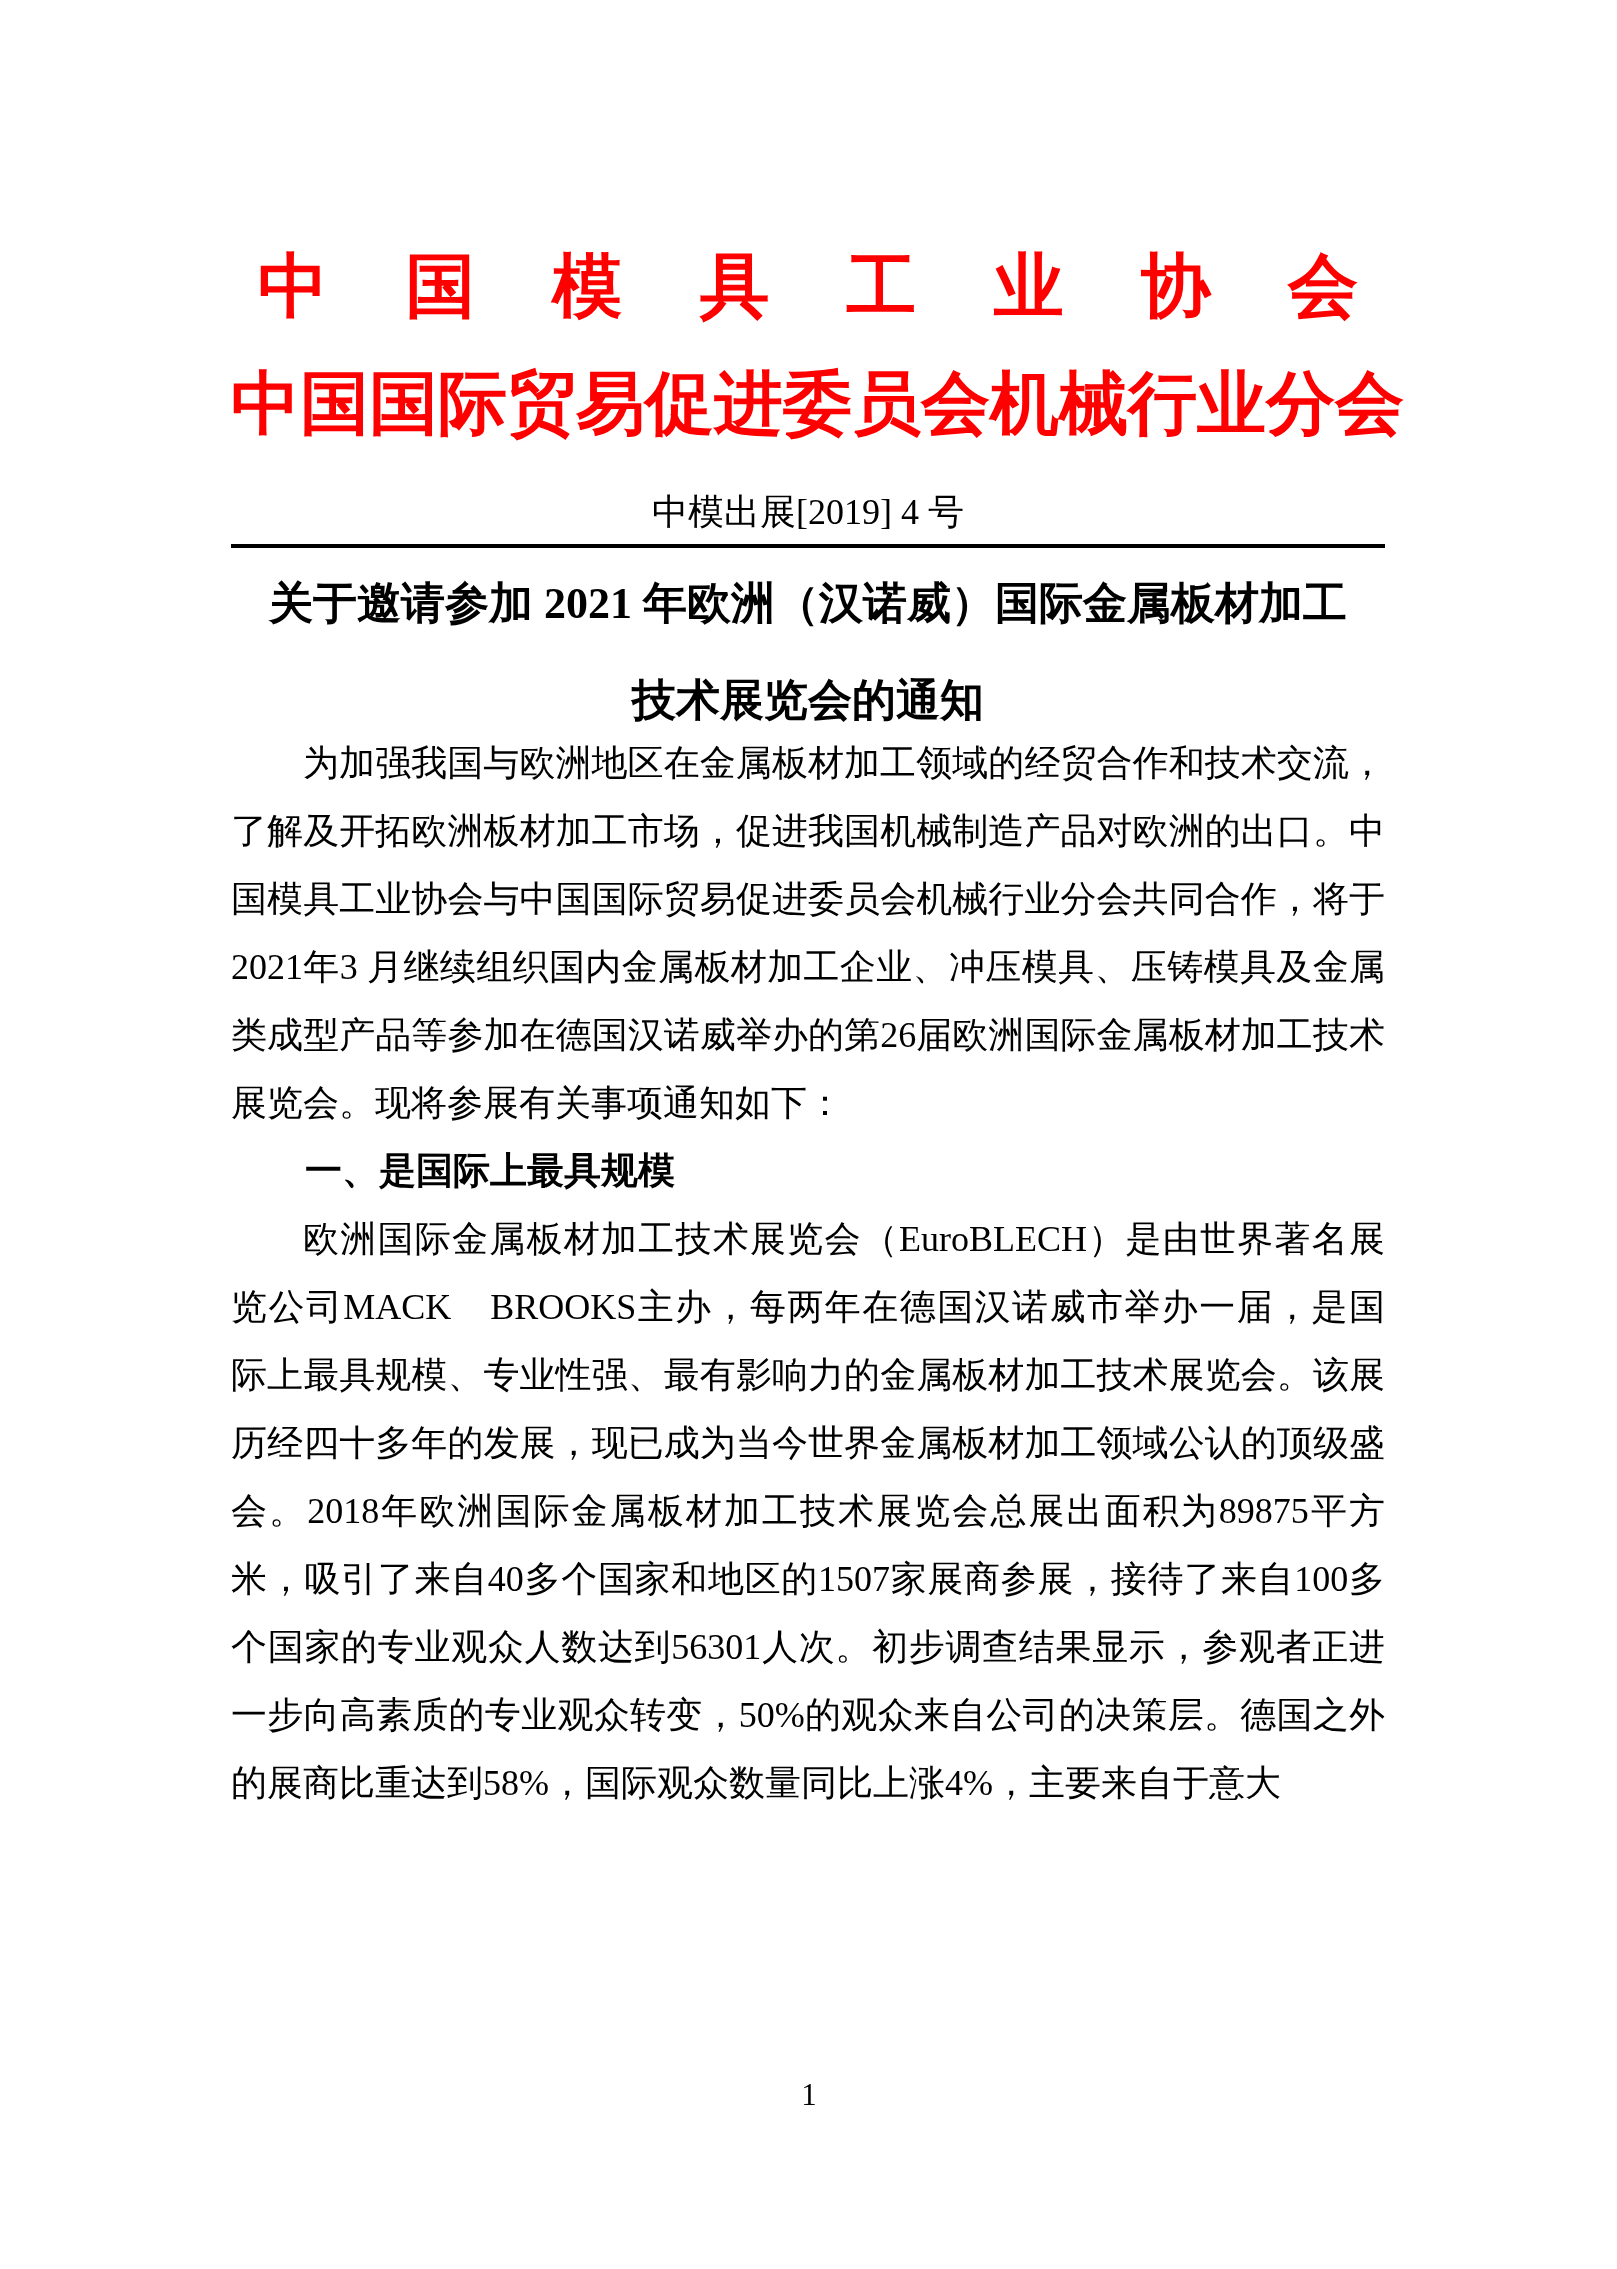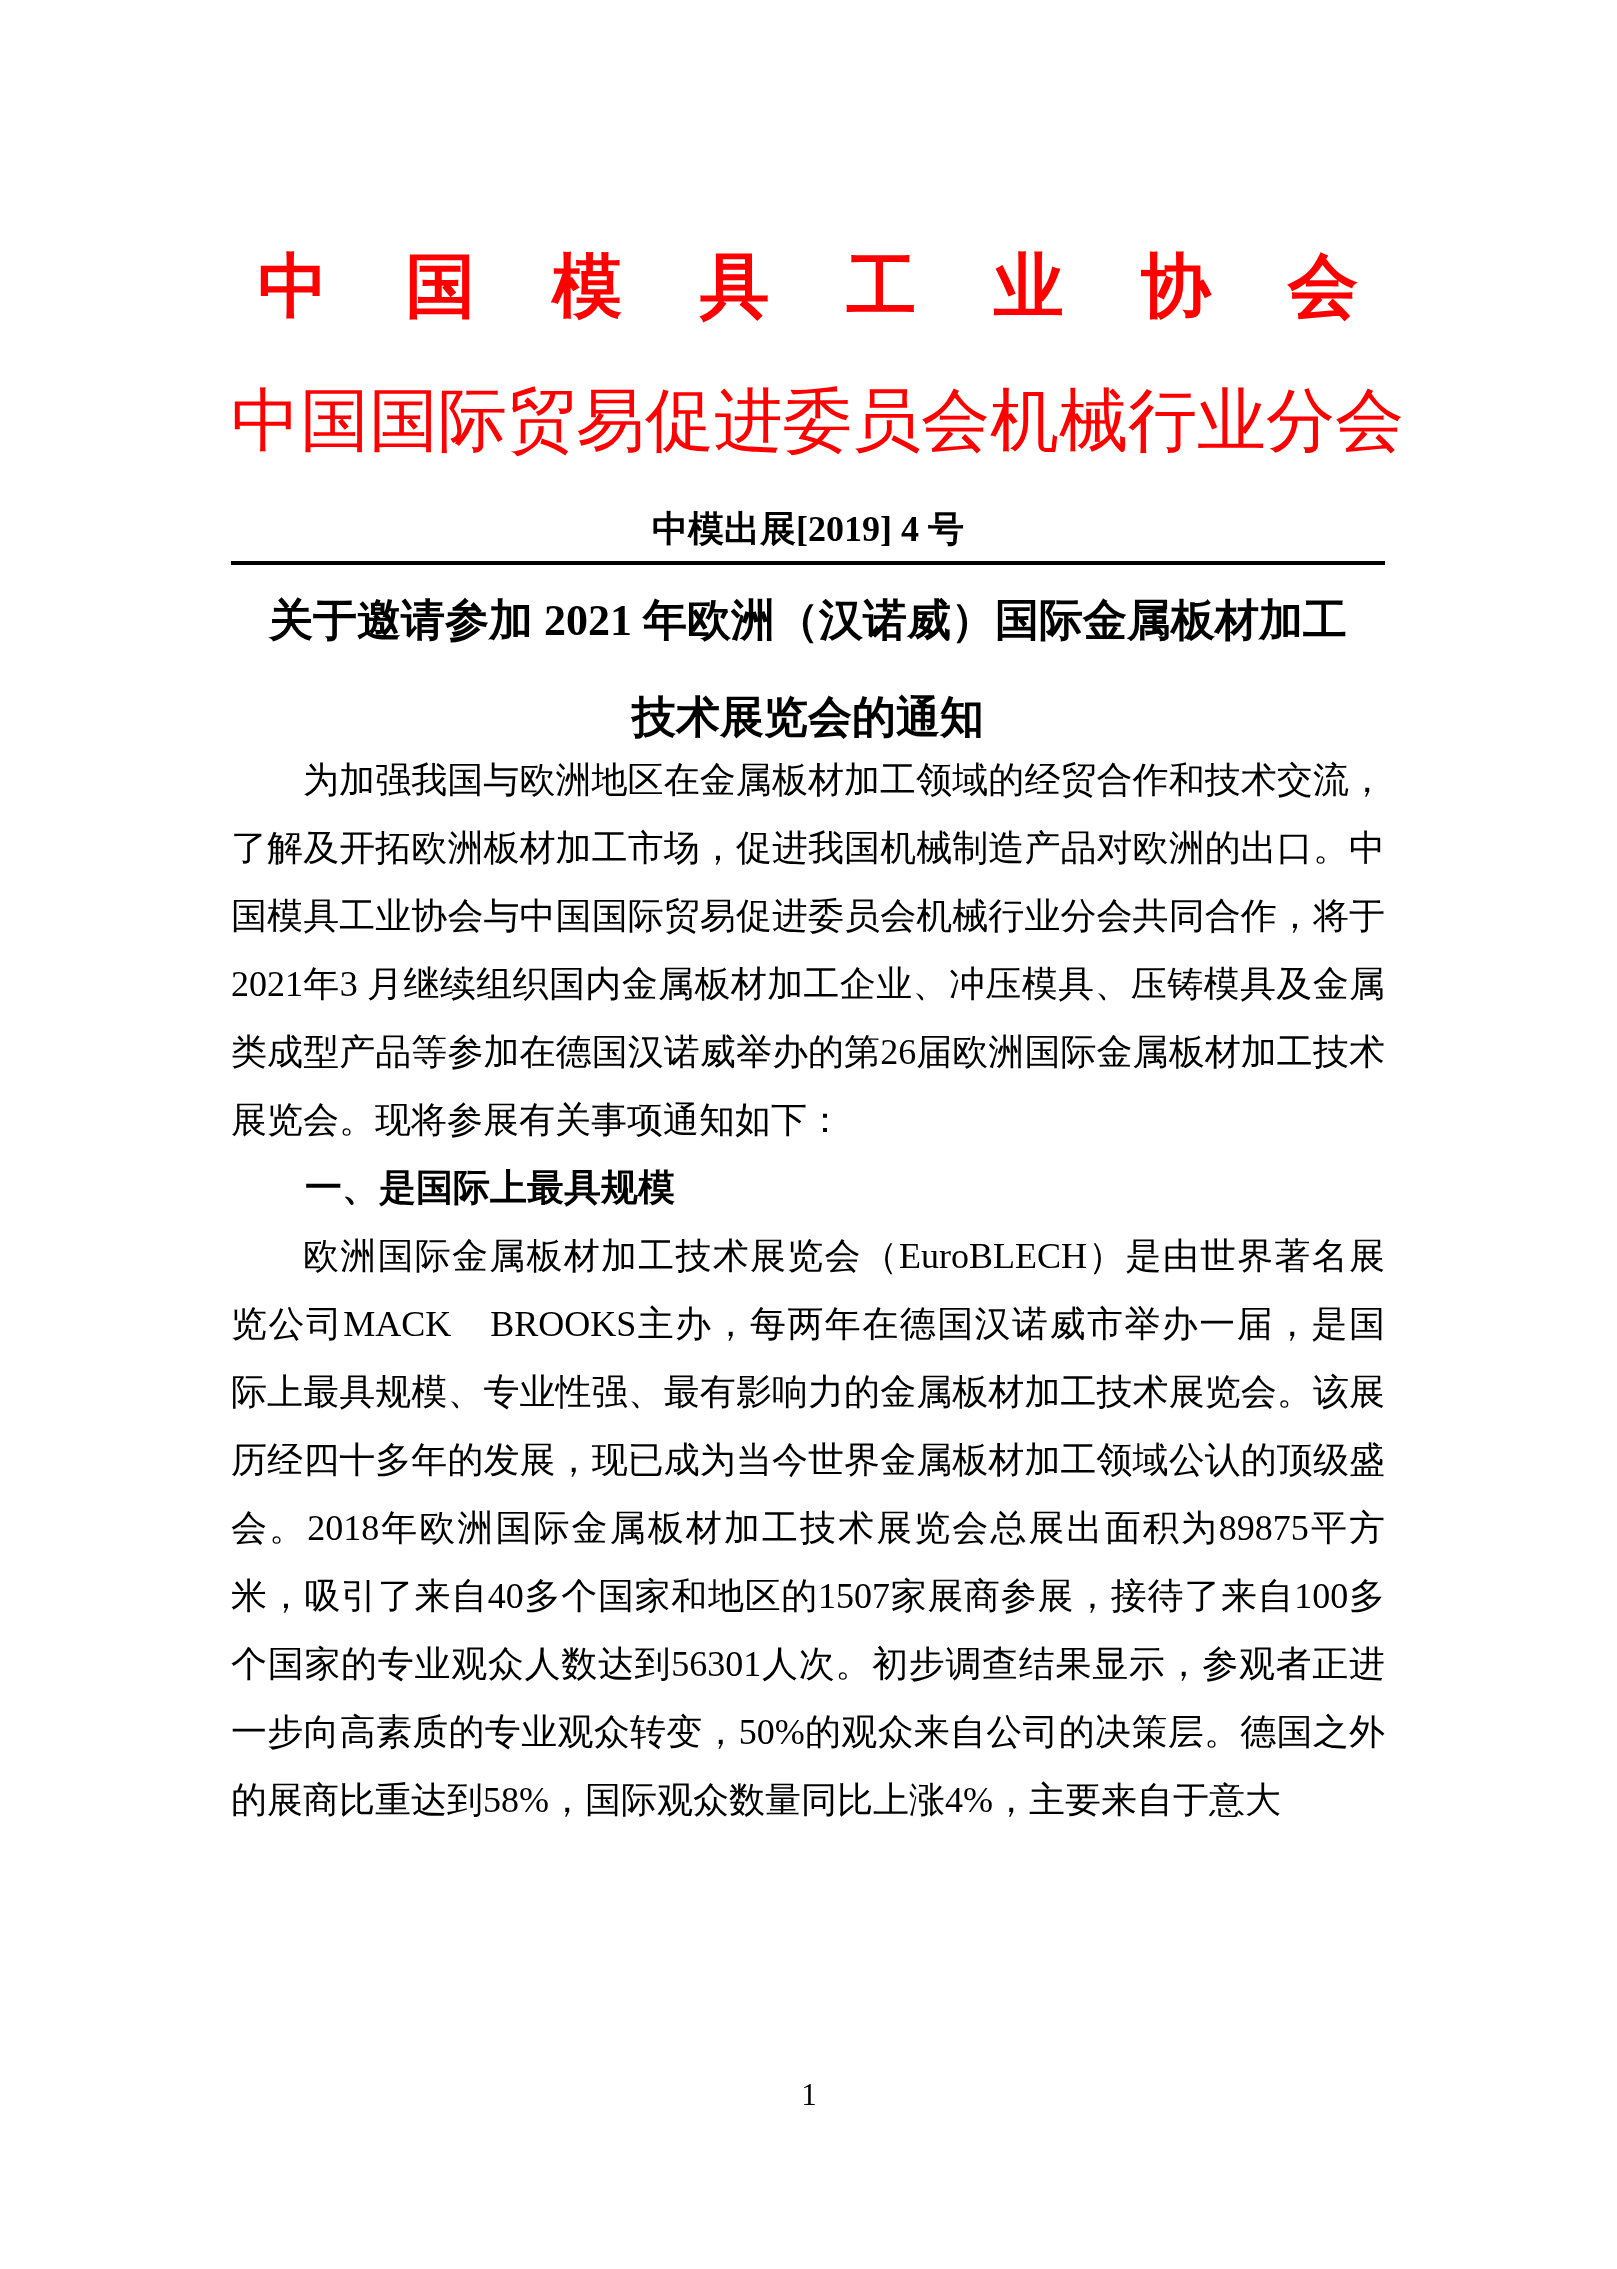--- a/index.html
+++ b/index.html
@@ -20,32 +20,31 @@
   .org1 {
     margin:249px 0 0 0;
     padding:0 27px;
     display:flex; justify-content:space-between;
     font-size:70px; line-height:76px;
     font-weight:bold;
     color:var(--accent,#ff0000);
     white-space:nowrap;
   }
   .org2 {
-    margin:58px 0 0 0;
+    margin:41px 0 0 0;
     font-size:69px; line-height:76px;
-    font-weight:normal;
+    font-weight:bold;
     color:var(--accent,#ff0000);
     text-align:center;
     white-space:nowrap;
   }
   
   .docnum {
     font-size:36px; line-height:59px;
     text-align:center;
-    font-weight:bold;
   }
   .docnum-first { margin-top:41px; }
   
   .rule {
     margin-top:1.9px;
     height:3.8px;
     background:#000;
   }
   
   .title-line {

